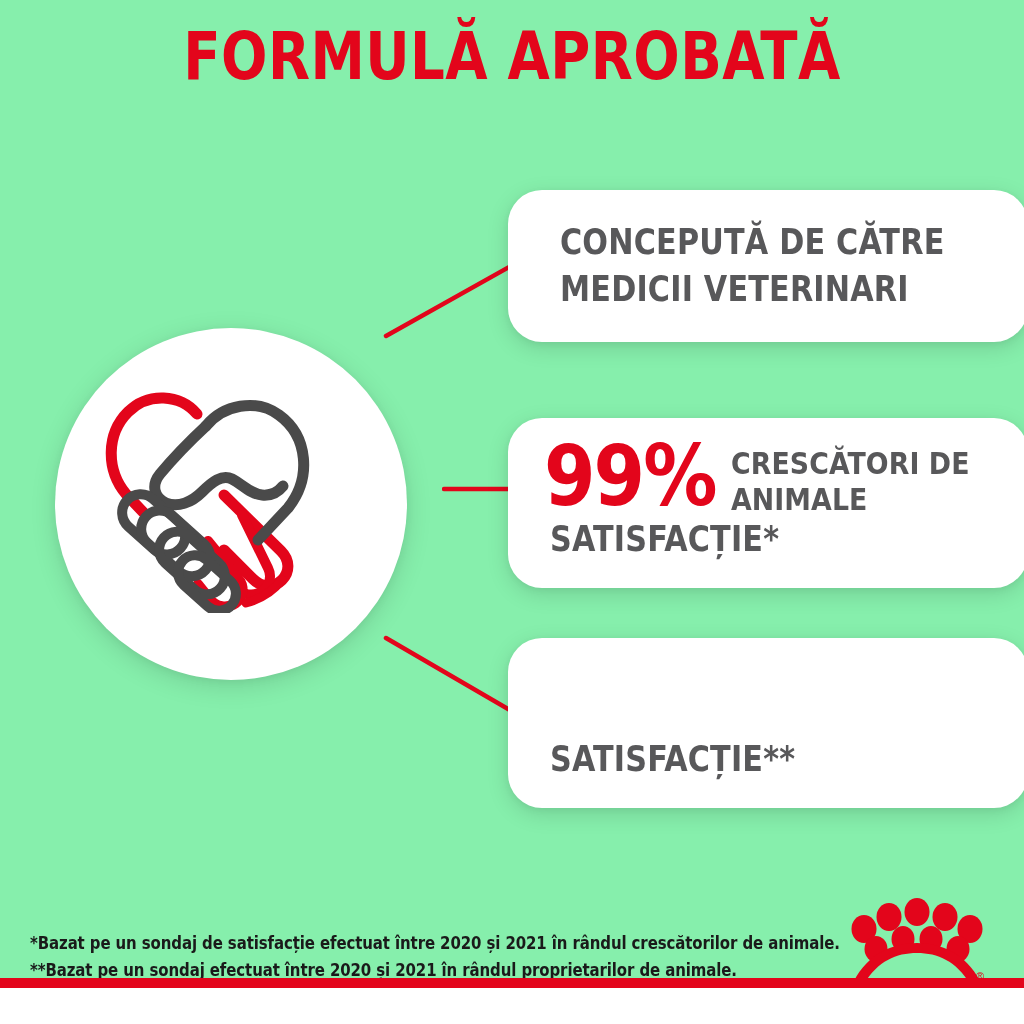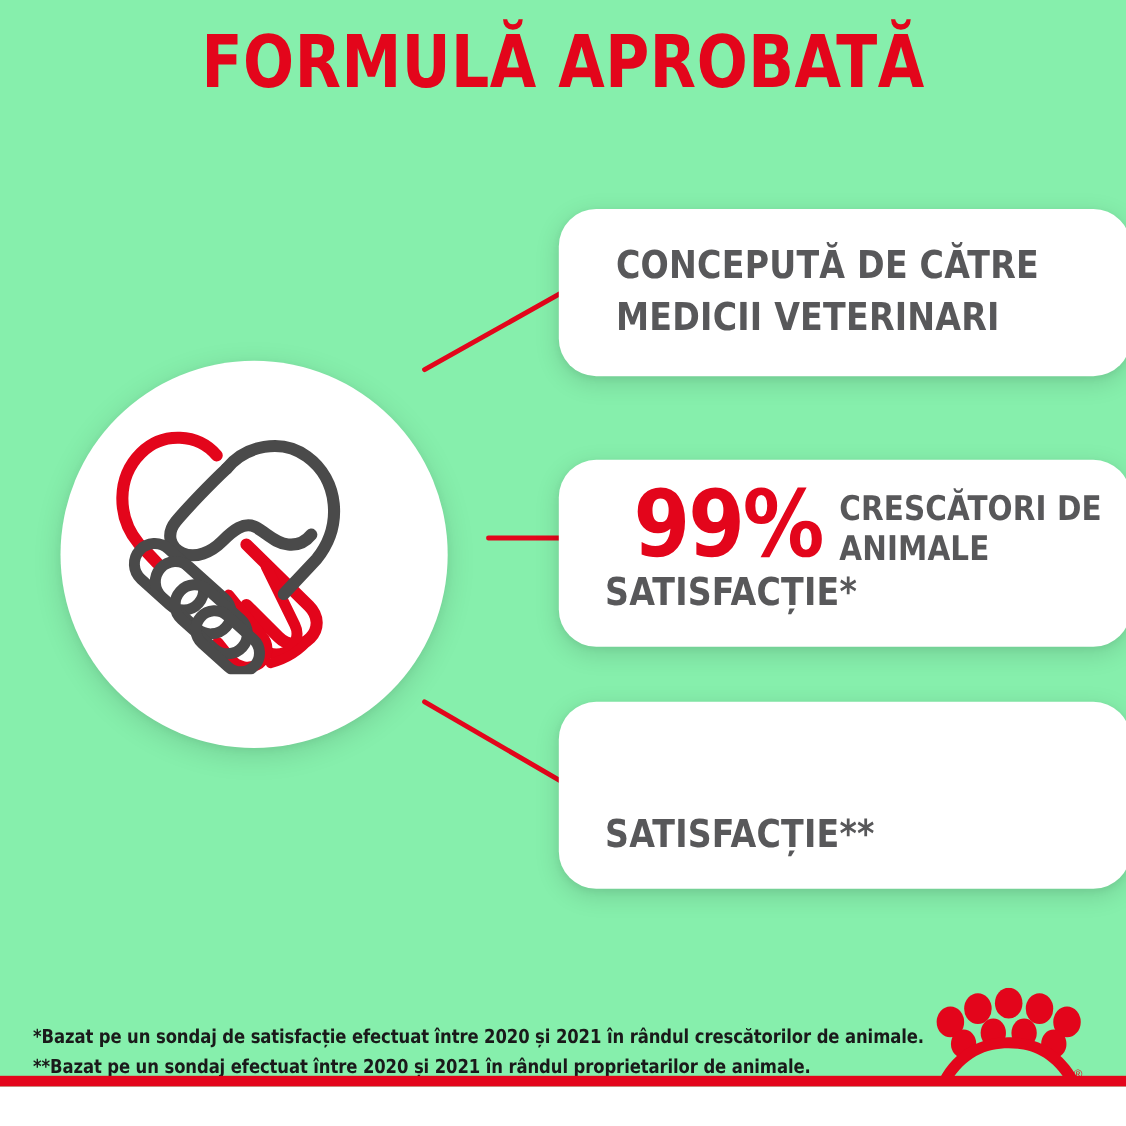--- a/index.html
+++ b/index.html
@@ -80,21 +80,21 @@
     line-height: 1.33;
     letter-spacing: 0.2px;
     transform: scaleX(0.96);
     transform-origin: left top;
     white-space: nowrap;
   }
 
   
   .stat-row {
     position: absolute;
-    left: 68px;
+    left: 36px;
     top: 16px;
     display: flex;
     align-items: flex-start;
   }
   .stat-pct {
     color: #E3051B;
     font-family: "Liberation Sans Narrow", "DejaVu Sans Condensed", "Liberation Sans", sans-serif;
     font-weight: bold;
     font-size: 84px;
     line-height: 1.0;

